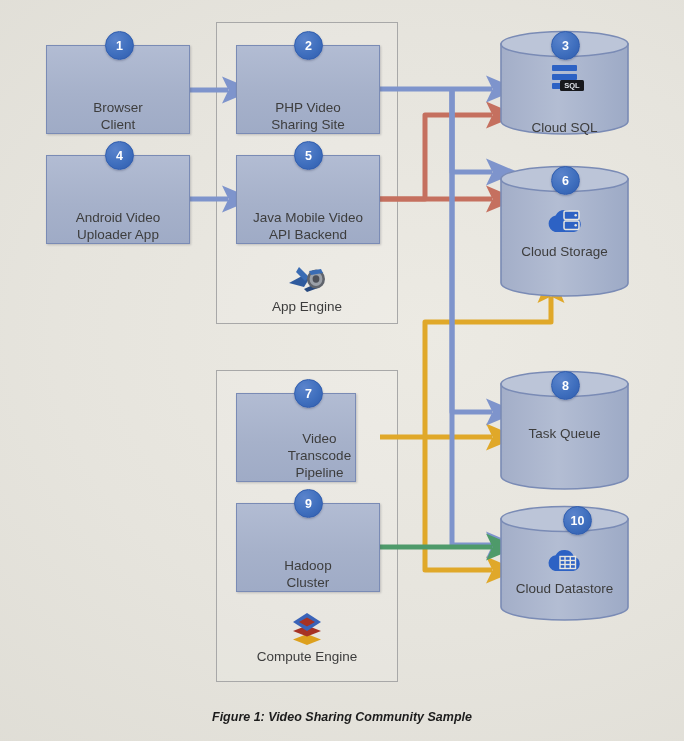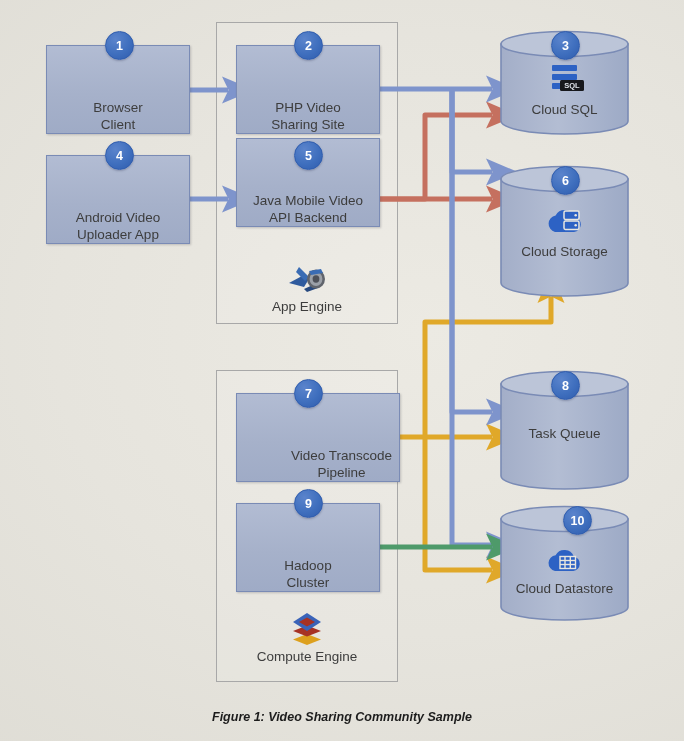--- a/index.html
+++ b/index.html
@@ -117,29 +117,29 @@
   <div class="badge" style="left:294px;top:31px;">2</div>
 
   <div class="node" style="left:46px;top:155px;width:144px;height:89px;">
     <div class="label">
       <span>Android Video</span><br>
       <span>Uploader App</span>
     </div>
   </div>
   <div class="badge" style="left:105px;top:141px;">4</div>
 
-  <div class="node" style="left:236px;top:138px;width:144px;height:89px;">
+  <div class="node" style="left:236px;top:155px;width:144px;height:89px;">
     <div class="label">
       <span>Java Mobile Video</span><br>
       <span>API Backend</span>
     </div>
   </div>
   <div class="badge" style="left:294px;top:141px;">5</div>
 
-  <div class="node" style="left:236px;top:393px;width:164px;height:89px;padding-left:47px;">
+  <div class="node" style="left:236px;top:393px;width:120px;height:89px;padding-left:47px;">
     <div class="label">
       <span>Video Transcode</span><br>
       <span>Pipeline</span>
     </div>
   </div>
   <div class="badge" style="left:294px;top:379px;">7</div>
 
   <div class="node" style="left:236px;top:503px;width:144px;height:89px;">
     <div class="label">
       <span>Hadoop</span><br>
@@ -162,21 +162,21 @@
     </svg>
     <div class="cyl-icon" style="top:33px;left:45px;">
       <svg width="42" height="34" viewBox="0 0 42 34">
         <rect x="8" y="2" width="25" height="6" rx="1" fill="#2d62c4"></rect>
         <rect x="8" y="11" width="25" height="6" rx="1" fill="#2d62c4"></rect>
         <rect x="8" y="20" width="25" height="6" rx="1" fill="#2d62c4"></rect>
         <rect x="16" y="17" width="24" height="11" rx="1.5" fill="#17181c"></rect>
         <text x="28" y="25.4" font-family="'Liberation Sans',sans-serif" font-size="7.5" font-weight="bold" fill="#dfe3ea" text-anchor="middle">SQL</text>
       </svg>
     </div>
-    <div class="cyl-text" style="top:71px;">Cloud SQL</div>
+    <div class="cyl-text" style="top:89px;">Cloud SQL</div>
   </div>
   <div class="badge" style="left:551px;top:31px;">3</div>
 
   <div class="cyl" style="left:499px;top:165px;width:131px;height:132px;">
     <svg class="cyl-body" viewBox="0 0 131 132">
       <path d="M2,14 L2,118 A63.5,13 0 0 0 129,118 L129,14 Z" fill="url(#cylg1)" stroke="#7a8bb5" stroke-width="1.6"></path>
       <ellipse cx="65.5" cy="14" rx="63.5" ry="12.5" fill="#bcc5d8" stroke="#7a8bb5" stroke-width="1.6"></ellipse>
     </svg>
     <div class="cyl-icon" style="top:40px;left:47px;">
       <svg width="38" height="32" viewBox="0 0 38 32">

